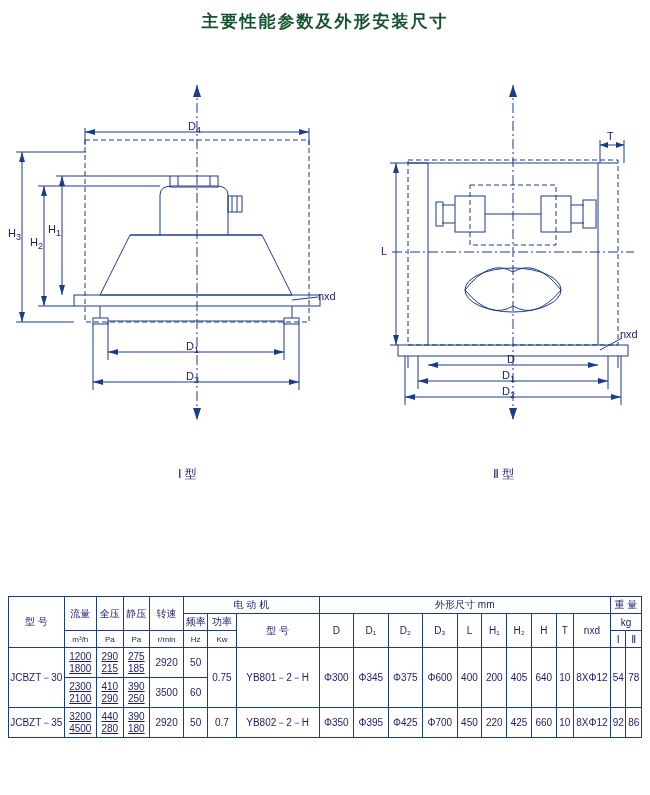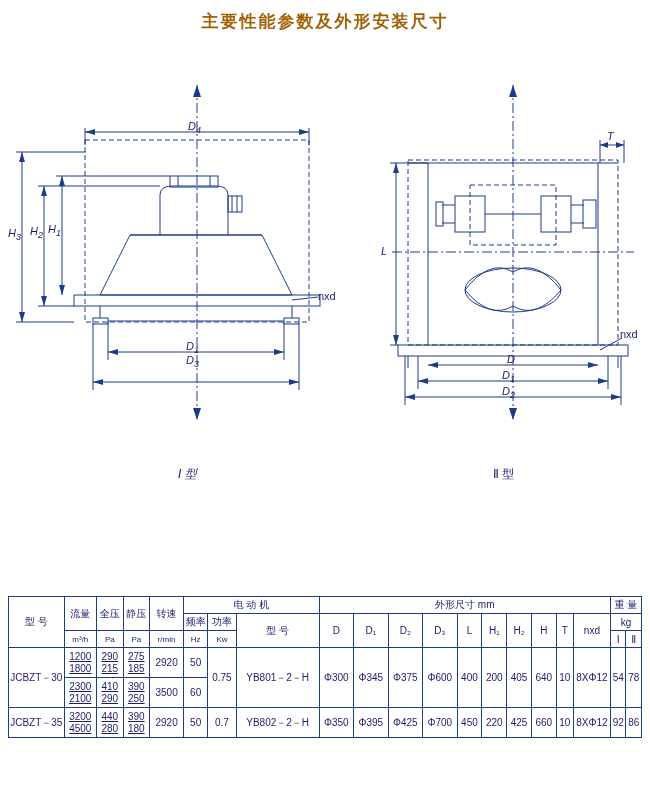--- a/index.html
+++ b/index.html
@@ -3,25 +3,25 @@
 <meta charset="utf-8">
 <style>
   html,body{margin:0;padding:0;}
   body{
     width:650px;height:795px;position:relative;background:#ffffff;
     font-family:"Liberation Sans","DejaVu Sans",sans-serif;
     color:#1b1b6b;
   }
   .title{
     position:absolute;top:10px;left:0;width:650px;text-align:center;
-    font-size:17px;font-weight:bold;letter-spacing:2px;color:#a16207;
+    font-size:17px;font-weight:bold;letter-spacing:2px;color:#14532d;
   }
   .canvas{position:absolute;top:0;left:0;width:650px;height:795px;}
   .lbl{position:absolute;font-size:11px;color:#1b1b6b;white-space:nowrap;}
-  .lbl.it{font-style:italic;}
+  .lbl.it{}
   .sub{font-size:9px;vertical-align:sub;}
   .capt{position:absolute;font-size:12px;color:#1b1b6b;}
   
   .tbl-wrap{position:absolute;left:8px;top:596px;width:634px;}
   table{border-collapse:collapse;width:634px;font-size:10px;color:#1b1b6b;}
   td,th{border:1px solid #1b3b8b;text-align:center;vertical-align:middle;padding:0;font-weight:normal;}
   .hdr{height:17px;}
   .tiny{font-size:8px;}
   .nw{white-space:nowrap;}
   .vsplit div{line-height:12px;text-decoration:underline;}
@@ -164,26 +164,26 @@
     <polygon points="621,397 611,394 611,400" fill="#1b3b8b" stroke="none"></polygon>
     <line x1="405" y1="356" x2="405" y2="405"></line>
     <line x1="621" y1="356" x2="621" y2="405"></line>
 
     <line x1="600" y1="350" x2="622" y2="338"></line>
   </g>
 </svg>
 
 <div class="lbl it" style="left:188px;top:120px;">D<span class="sub">4</span></div>
 <div class="lbl it" style="left:8px;top:227px;">H<span class="sub">3</span></div>
-<div class="lbl it" style="left:30px;top:225px;">H<span class="sub">2</span></div>
+<div class="lbl it" style="left:30px;top:236px;">H<span class="sub">2</span></div>
 <div class="lbl it" style="left:48px;top:223px;text-align:right;">H<span class="sub">1</span></div>
 <div class="lbl" style="left:318px;top:290px;">nxd</div>
 <div class="lbl it" style="left:186px;top:340px;">D<span class="sub">1</span></div>
-<div class="lbl it" style="left:186px;top:354px;">D<span class="sub">3</span></div>
-<div class="capt" style="left:178px;top:466px;font-style:italic;">Ⅰ 型</div>
+<div class="lbl it" style="left:186px;top:370px;">D<span class="sub">3</span></div>
+<div class="capt" style="left:178px;top:466px;">Ⅰ 型</div>
 
 <div class="lbl it" style="left:607px;top:130px;">T</div>
 <div class="lbl it" style="left:381px;top:245px;">L</div>
 <div class="lbl" style="left:620px;top:328px;">nxd</div>
 <div class="lbl it" style="left:507px;top:353px;">D</div>
 <div class="lbl it" style="left:502px;top:369px;">D<span class="sub">1</span></div>
 <div class="lbl it" style="left:502px;top:385px;">D<span class="sub">2</span></div>
 <div class="capt" style="left:493px;top:466px;">Ⅱ 型</div>
 
 <div class="tbl-wrap">

